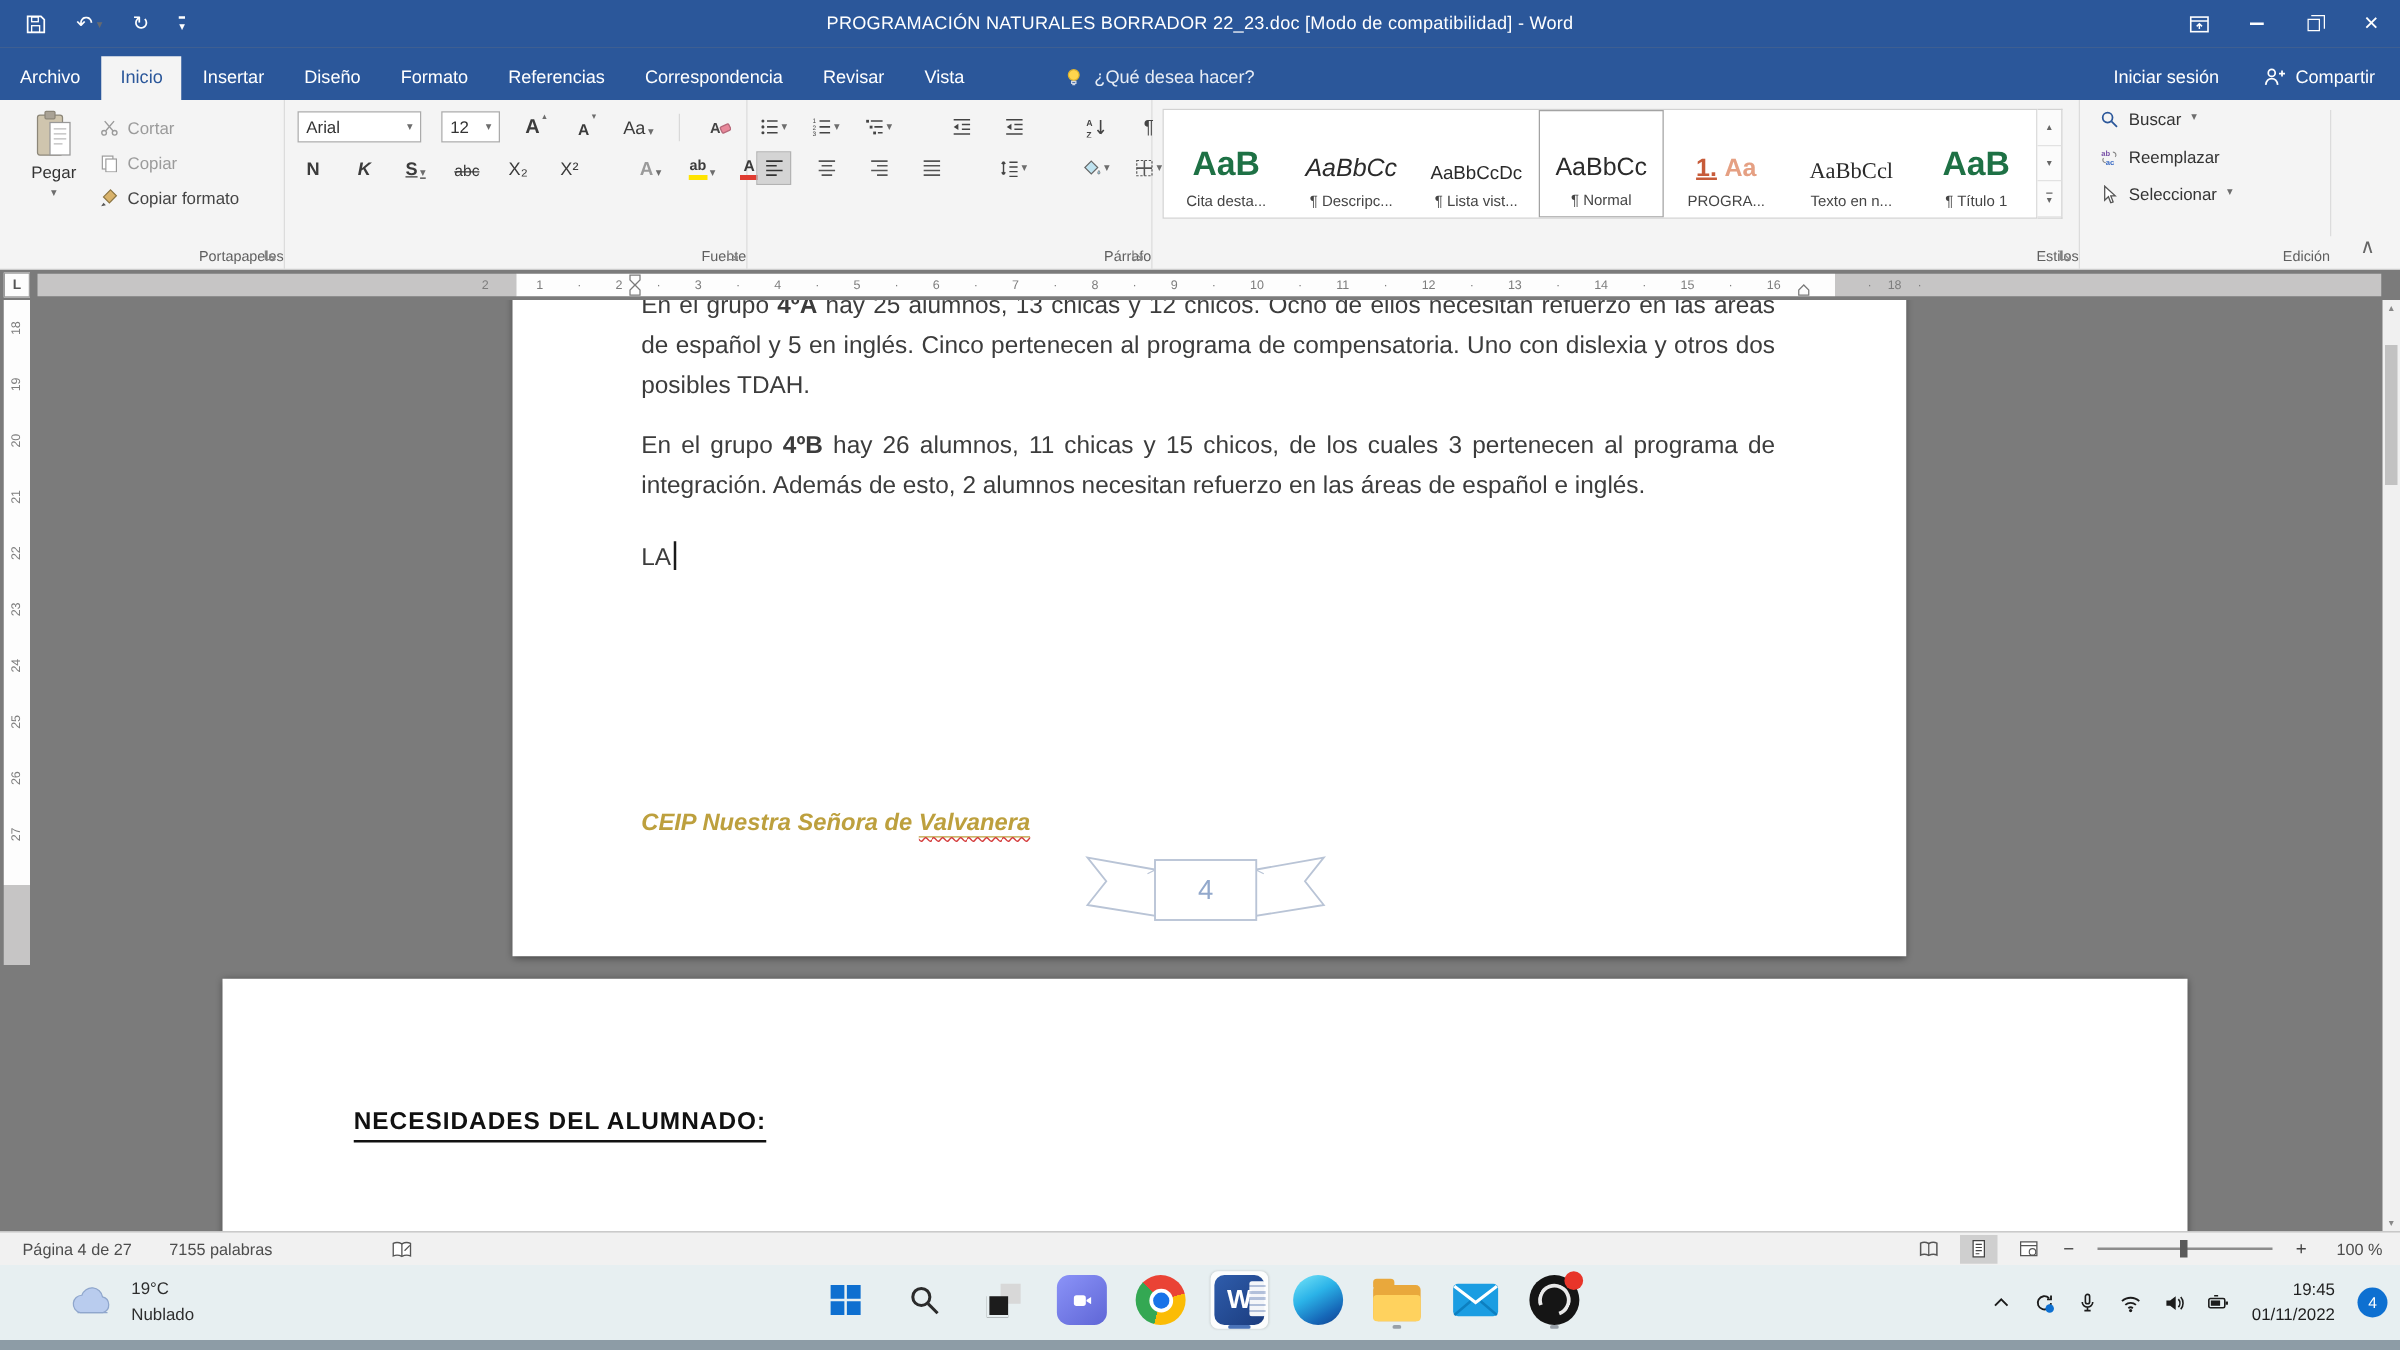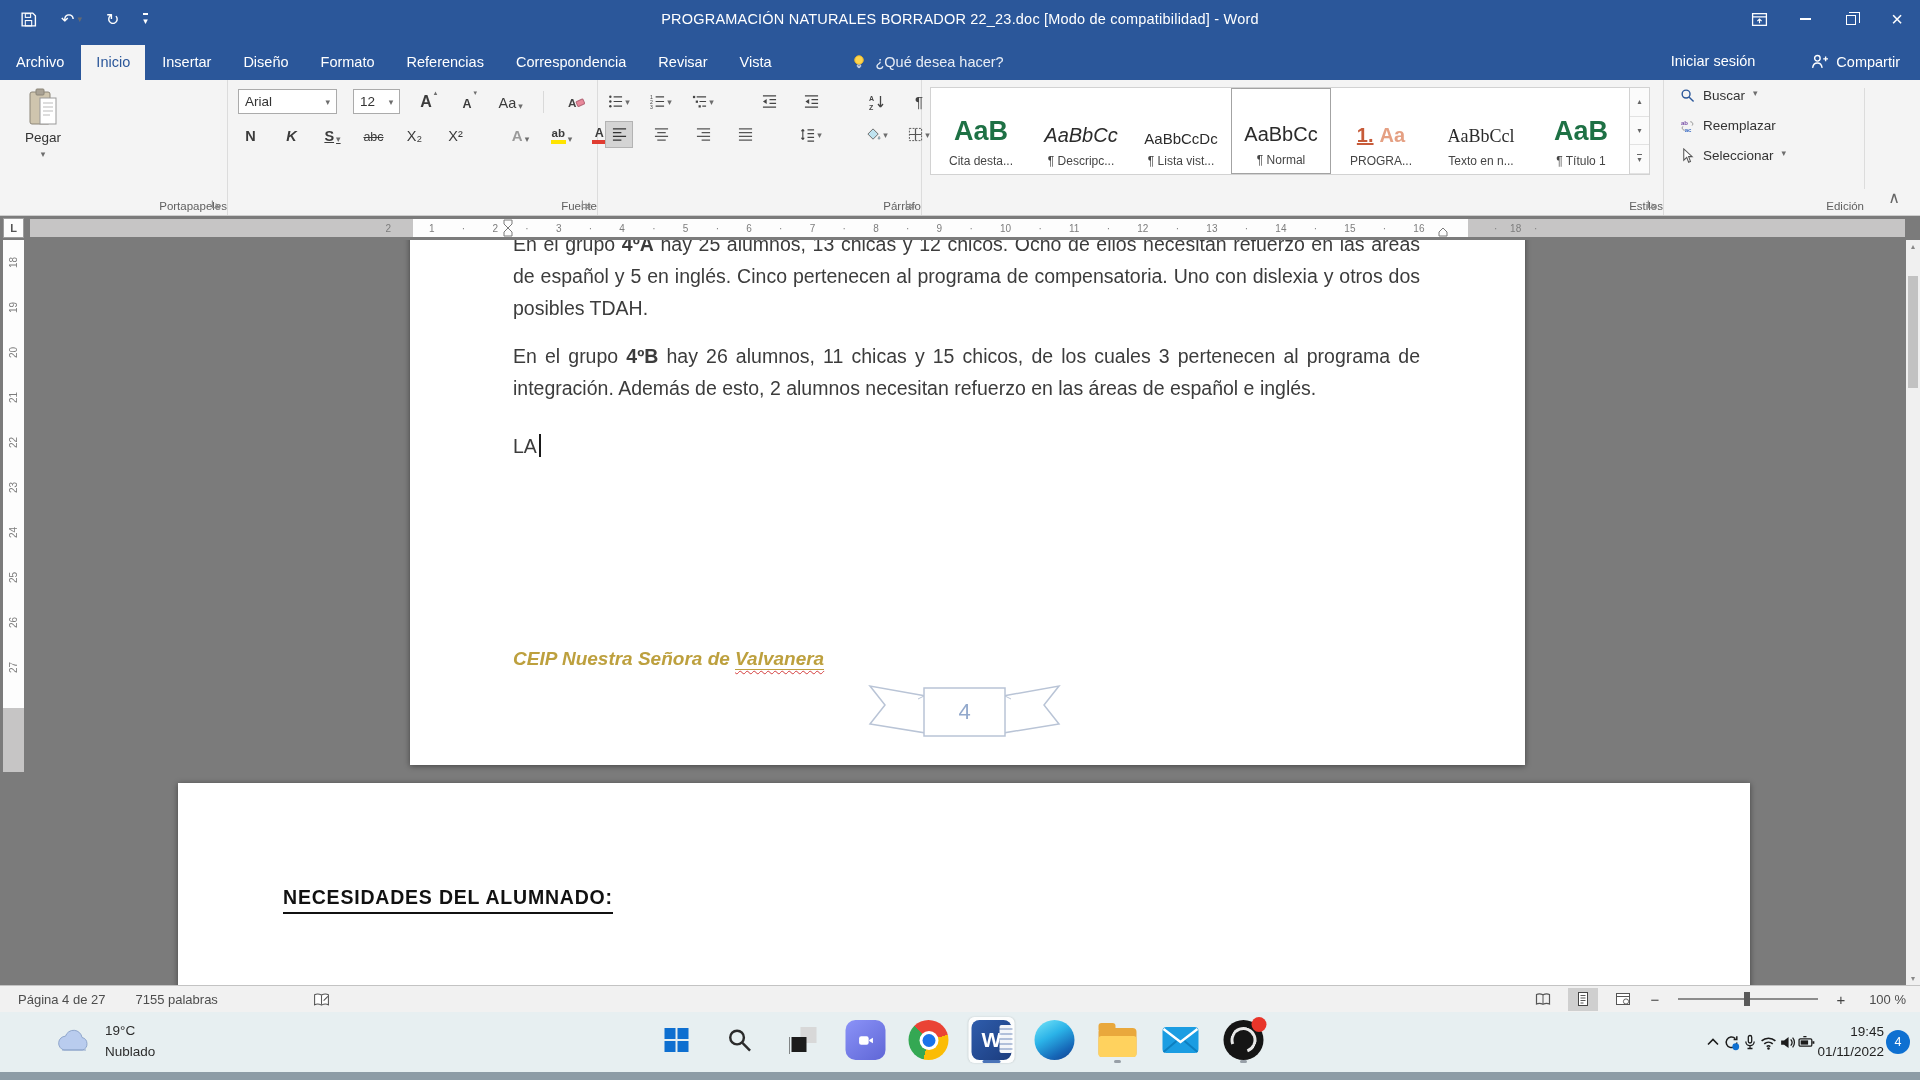--- a/index.html
+++ b/index.html
@@ -19,21 +19,21 @@
 .wc{width:46px;height:100%;display:flex;align-items:center;justify-content:center;font-size:16px}
 .wc-min i{display:block;width:11px;height:1.6px;background:#fff}
 .wc-restore i{position:relative;display:block;width:10px;height:10px;border:1.3px solid #fff;margin-top:2px}
 .wc-restore i:before{content:"";position:absolute;top:-4px;left:2px;width:10px;height:10px;border:1.3px solid #fff;border-bottom:none;border-left:none}
 
 
 .tabrow{position:absolute;top:38px;left:0;right:0;height:42px;background:#2b579a;display:flex;align-items:flex-end;color:#fff;font-size:14.5px}
 .tab{padding:9px 15px 10px;margin:0 1px;white-space:nowrap}
 .tab.sel{background:#f4f4f4;color:#2b579a}
 .tellme{display:flex;align-items:center;gap:8px;margin-left:64px;color:#e8edf5;padding-bottom:10px}
-.account{margin-left:auto;display:flex;align-items:flex-start;gap:56px;padding:0 20px 10px 0;font-size:14.5px}
+.account{margin-left:auto;display:flex;align-items:center;gap:36px;padding:0 20px 10px 0;font-size:14.5px}
 .share{display:flex;align-items:center;gap:8px}
 
 
 .ribbon{position:absolute;top:80px;left:0;right:0;height:136px;background:#f4f4f4;border-bottom:1px solid #cdcdcd;display:flex}
 .grp{position:relative;border-right:1px solid #dcdcdc;height:100%;flex-shrink:0}
 .grp-label{position:absolute;bottom:3px;left:0;right:0;text-align:right;font-size:11.5px;color:#5f5f5f}
 .launcher{position:absolute;bottom:5px;right:5px;color:#8a8a8a}
 .gray{color:#9b9b9b}
 .car{color:#6d6d6d;font-size:9px}
 
@@ -146,21 +146,21 @@
 .ic-chrome i:before{content:"";width:13px;height:13px;border-radius:50%;background:#1a73e8;display:block}
 .ic-word{width:40px;height:40px;border-radius:8px;background:linear-gradient(135deg,#2f5dac,#1b3c7e);color:#fff;font-weight:700;font-size:21px;display:flex;align-items:center;justify-content:center}
 .ic-word:after{content:"";position:absolute;right:2px;top:8px;width:13px;height:28px;background:repeating-linear-gradient(#fff 0 3px,#b9c6de 3px 5px);border-radius:2px;opacity:.95}
 .ic-edge{width:40px;height:40px;border-radius:50%;background:linear-gradient(150deg,#6ee0f7 5%,#2bb3e8 40%,#1668b8 75%,#123f8c 100%)}
 .ic-folder{position:relative;width:38px;height:29px;background:#e9a83c;border-radius:4px;margin-top:4px}
 .ic-folder:before{content:"";position:absolute;top:-5px;left:0;width:17px;height:7px;background:#e9a83c;border-radius:3px 3px 0 0}
 .ic-folder:after{content:"";position:absolute;left:0;right:0;bottom:0;height:21px;background:#ffd25e;border-radius:3px}
 .ic-obs{position:relative;width:40px;height:40px;border-radius:50%;background:#151515}
 .ic-obs i{position:absolute;inset:7px;border:3.5px solid #e9e9e9;border-radius:50%;border-bottom-color:transparent;transform:rotate(25deg)}
 .obs-dot{position:absolute;top:-3px;right:-3px;width:15px;height:15px;border-radius:50%;background:#e8352a}
-.tray{position:absolute;right:10px;top:0;height:60px;display:flex;align-items:center;gap:2px}
+.tray{position:absolute;right:10px;top:0;height:60px;display:flex;align-items:center;gap:18px}
 .clock{font-size:13.5px;color:#1f1f1f;text-align:right;line-height:1.5}
 .badge{width:24px;height:24px;border-radius:50%;background:#0e70d1;color:#fff;font-size:12.5px;display:flex;align-items:center;justify-content:center}
 .tray-ic{display:flex;align-items:center;justify-content:center}
 </style>
 </head>
 <body>
 
 <svg width="0" height="0" style="position:absolute">
 <defs>
 <symbol id="ic-save" viewBox="0 0 16 16">
@@ -400,20 +400,40 @@
   <div class="ribbon">
 
     <div class="grp grp-clip">
       <div class="paste-btn">
         <svg width="30" height="38">
             <use href="#ic-clipboard"></use>
           </svg>
         <span>Pegar</span>
         <span class="car">▾</span>
       </div>
+      <div class="clip-small">
+        <div class="r gray">
+            <svg width="15" height="15" color="#9b9b9b">
+              <use href="#ic-scissors"></use>
+            </svg>
+            <span>Cortar</span>
+          </div>
+        <div class="r gray">
+            <svg width="15" height="15" color="#9b9b9b">
+              <use href="#ic-copy"></use>
+            </svg>
+            <span>Copiar</span>
+          </div>
+        <div class="r">
+            <svg width="15" height="15">
+              <use href="#ic-brush"></use>
+            </svg>
+            <span>Copiar formato</span>
+          </div>
+      </div>
       <div class="grp-label">Portapapeles</div>
       <span class="launcher">
           <svg width="11" height="11">
             <use href="#ic-launcher"></use>
           </svg>
         </span>
     </div>
 
     <div class="grp grp-font">
       <div class="frow">

